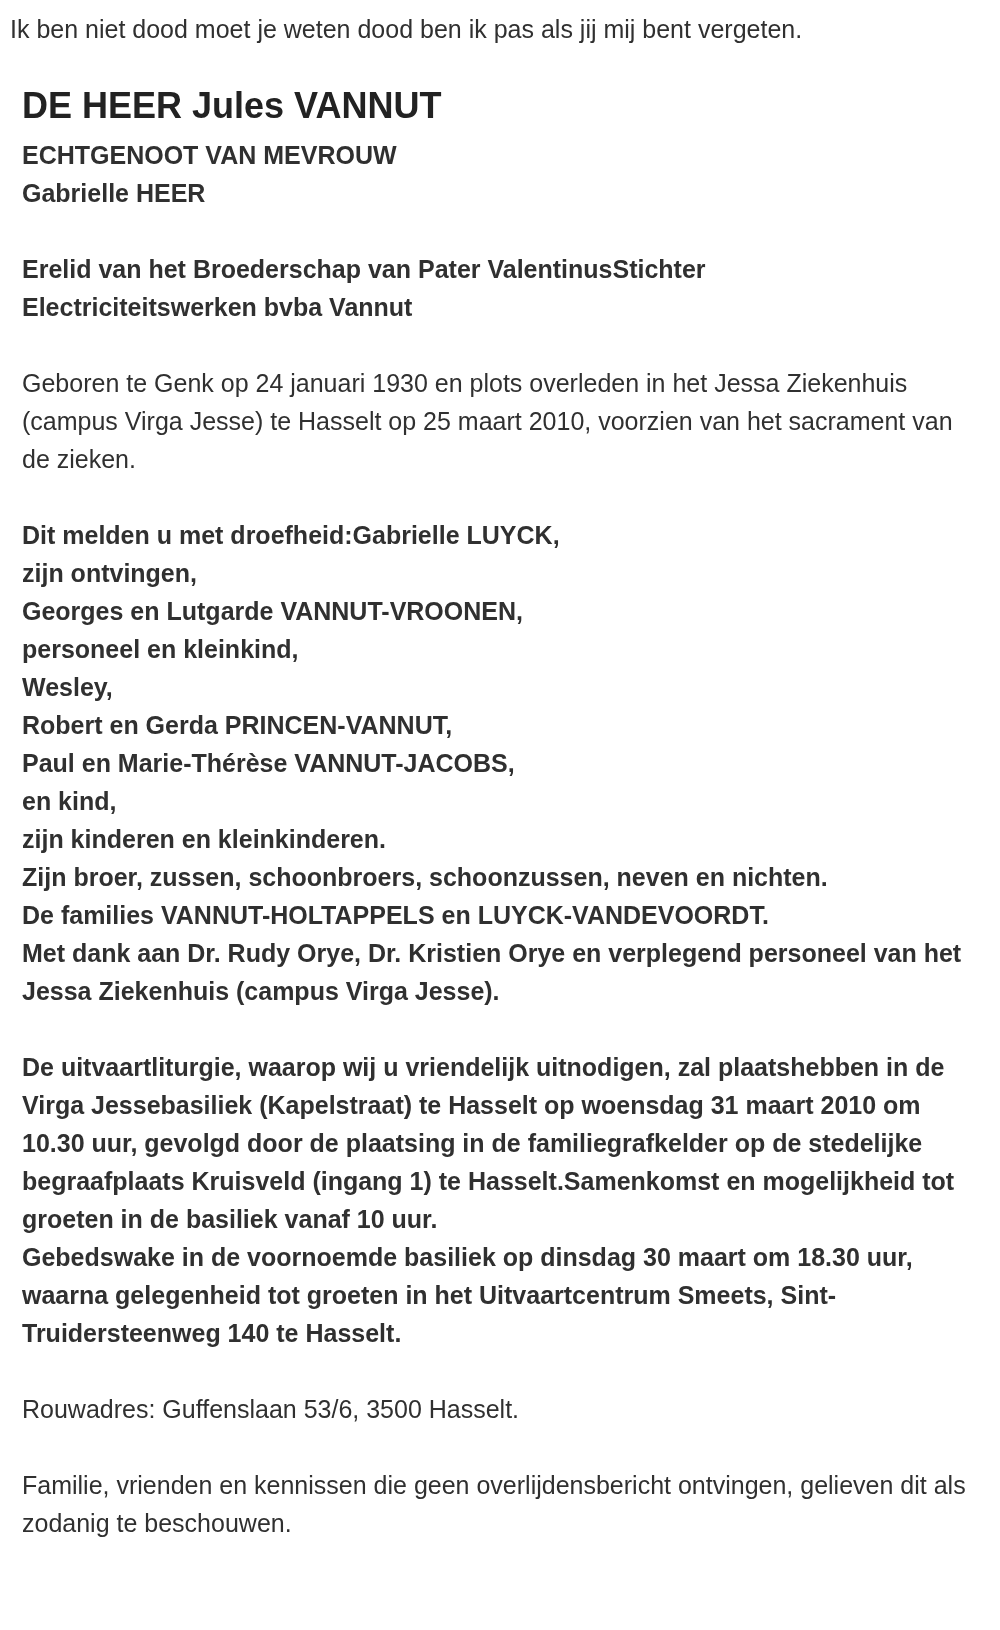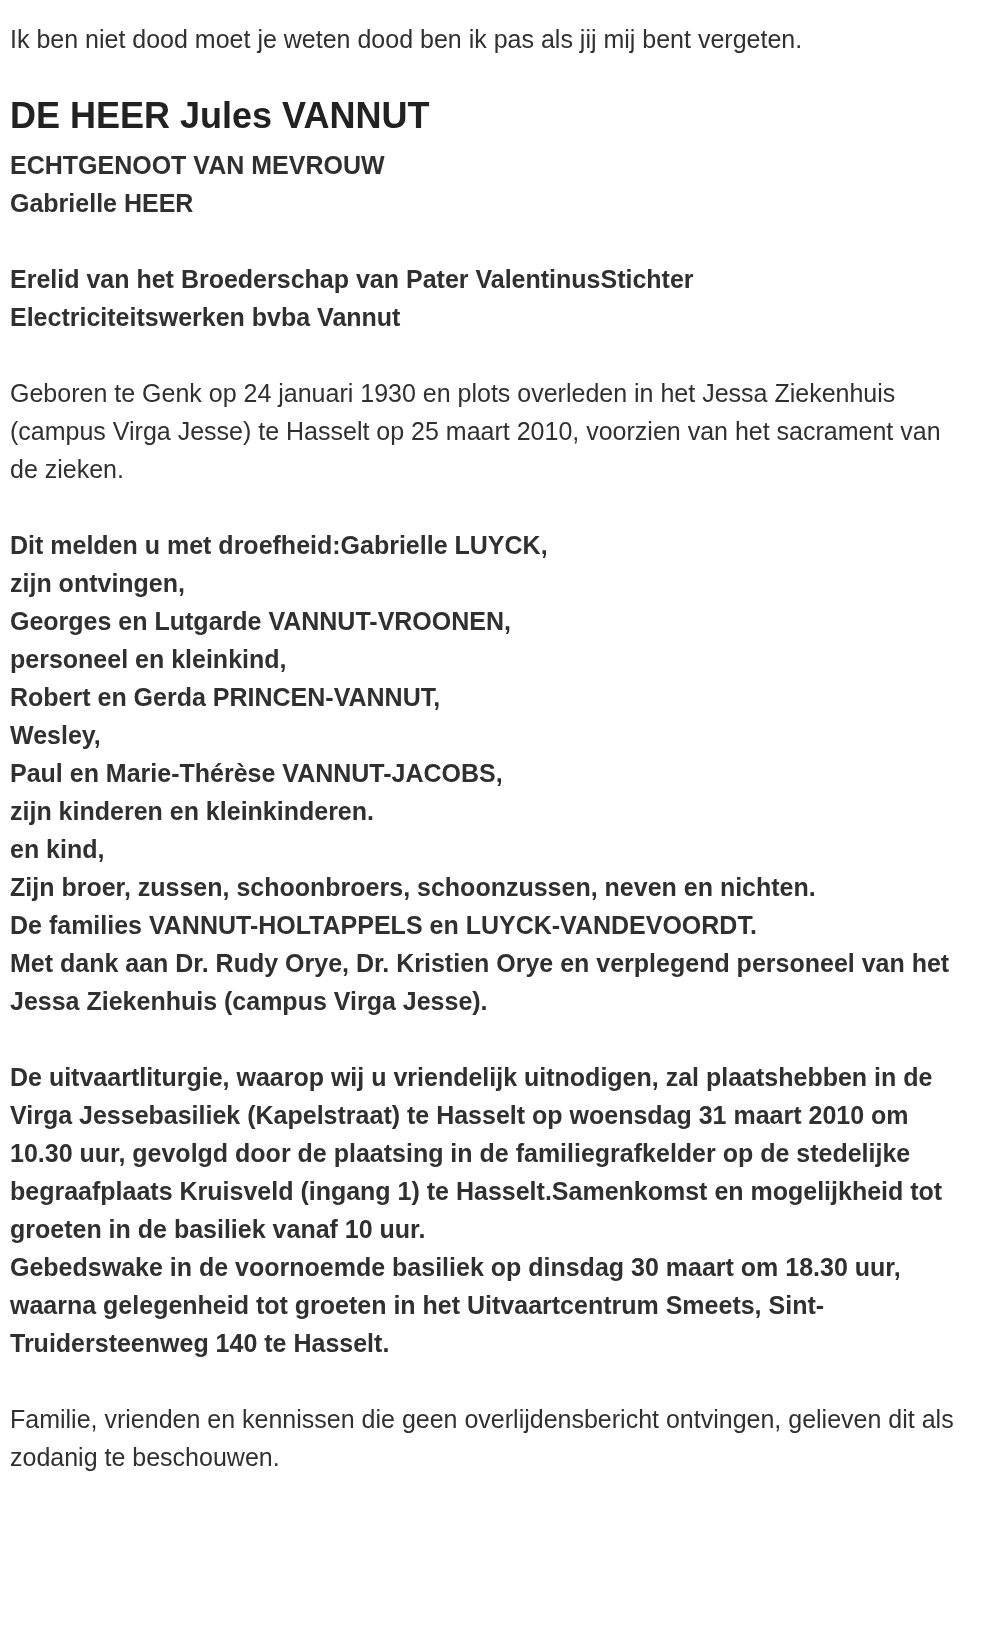--- a/index.html
+++ b/index.html
@@ -10,41 +10,41 @@
   body {
     width: 1000px;
     min-height: 1630px;
     font-family: "Liberation Sans", "DejaVu Sans", sans-serif;
     color: #303030;
     -webkit-font-smoothing: antialiased;
   }
   .doc {
     box-sizing: border-box;
     width: 1000px;
-    padding: 20px 30px 40px 10px;
+    padding: 10px 30px 40px 10px;
     font-size: 25px;
     line-height: 38px;
   }
   .epigraph {
     margin: 0 0 36px 0;
   }
   .title {
     font-size: 36px;
     line-height: 44px;
     font-weight: 700;
     color: #222222;
     margin: 0 0 8px 0;
     letter-spacing: 0;
   }
   .line {
     margin: 0;
     font-weight: bold;
   }
   .block {
-    margin: 0 0 38px 0;
+    margin: 0 0 38px 12px;
   }
   .block:last-child {
     margin-bottom: 0;
   }
   p {
     margin: 0;
   }
 </style>
 </head>
 <body>
@@ -64,31 +64,32 @@
     <div class="line">Electriciteitswerken bvba Vannut</div>
   </div>
 
   <p class="block">Geboren te Genk op 24 januari 1930 en plots overleden in het Jessa Ziekenhuis (campus Virga Jesse) te Hasselt op 25 maart 2010, voorzien van het sacrament van de zieken.</p>
 
   <div class="block">
     <div class="line">Dit melden u met droefheid:Gabrielle LUYCK,</div>
     <div class="line">zijn ontvingen,</div>
     <div class="line">Georges en Lutgarde VANNUT-VROONEN,</div>
     <div class="line">personeel en kleinkind,</div>
+    <div class="line">Wesley,</div>
     <div class="line">Robert en Gerda PRINCEN-VANNUT,</div>
-    <div class="line">Wesley,</div>
     <div class="line">Paul en Marie-Thérèse VANNUT-JACOBS,</div>
+    <div class="line">en kind,</div>
     <div class="line">zijn kinderen en kleinkinderen.</div>
-    <div class="line">en kind,</div>
     <div class="line">Zijn broer, zussen, schoonbroers, schoonzussen, neven en nichten.</div>
     <div class="line">De families VANNUT-HOLTAPPELS en LUYCK-VANDEVOORDT.</div>
     <div class="line">Met dank aan Dr. Rudy Orye, Dr. Kristien Orye en verplegend personeel van het Jessa Ziekenhuis (campus Virga Jesse).</div>
   </div>
 
   <div class="block">
     <div class="line">De uitvaartliturgie, waarop wij u vriendelijk uitnodigen, zal plaatshebben in de Virga Jessebasiliek (Kapelstraat) te Hasselt op woensdag 31 maart 2010 om 10.30 uur, gevolgd door de plaatsing in de familiegrafkelder op de stedelijke begraafplaats Kruisveld (ingang 1) te Hasselt.Samenkomst en mogelijkheid tot groeten in de basiliek vanaf 10 uur.</div>
     <div class="line">Gebedswake in de voornoemde basiliek op dinsdag 30 maart om 18.30 uur, waarna gelegenheid tot groeten in het Uitvaartcentrum Smeets, Sint-Truidersteenweg 140 te Hasselt.</div>
   </div>
 
+  <p class="block">Rouwadres: Guffenslaan 53/6, 3500 Hasselt.</p>
 
   <p class="block">Familie, vrienden en kennissen die geen overlijdensbericht ontvingen, gelieven dit als zodanig te beschouwen.</p>
 
 </div>
 
 </body></html>

